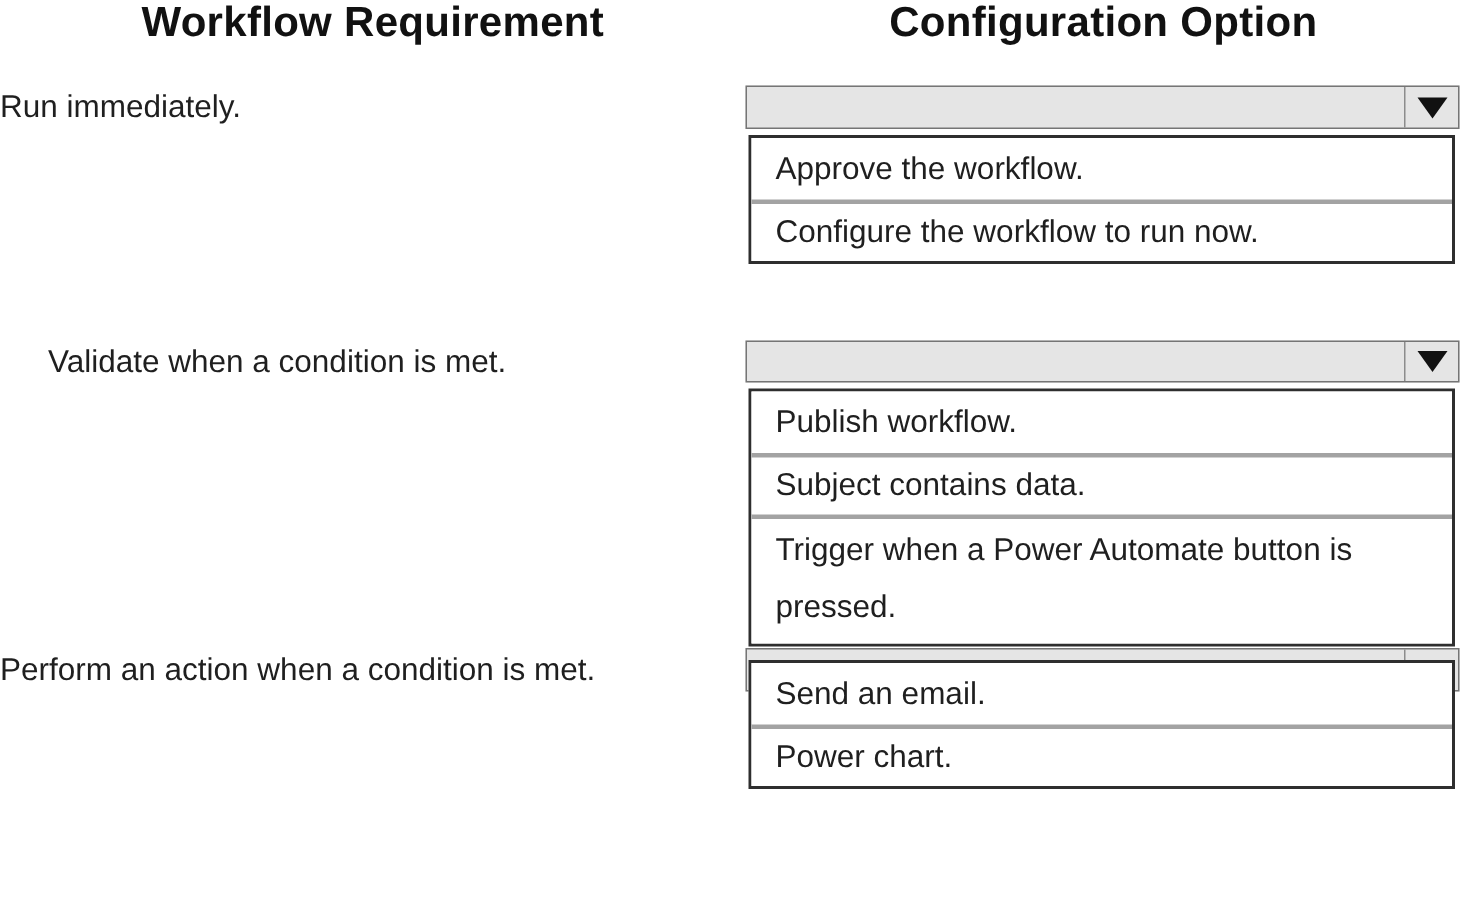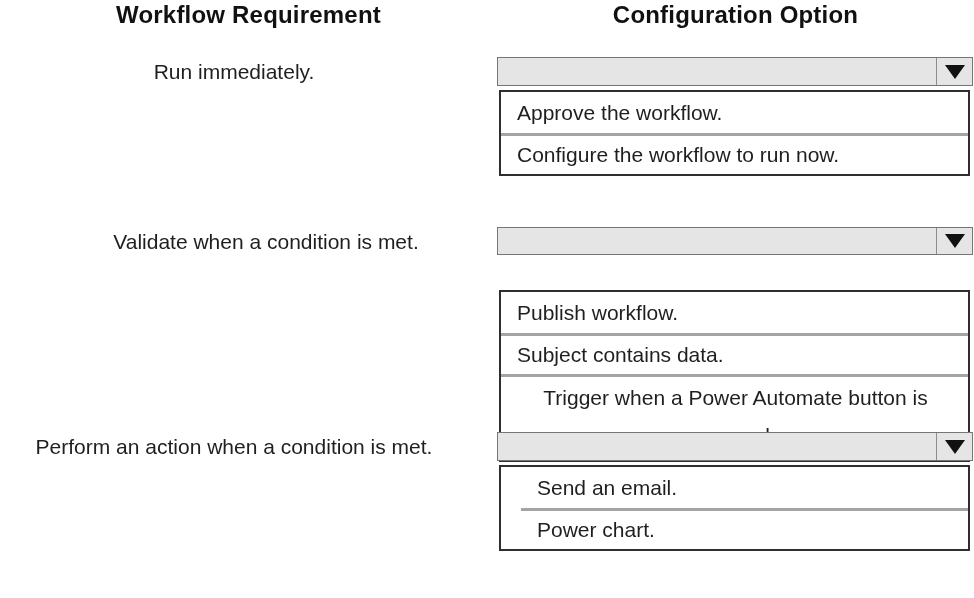--- a/index.html
+++ b/index.html
@@ -13,36 +13,36 @@
     background: #ffffff;
     overflow: hidden;
     color: #1f1f1f;
   }
 
   
   .col-header {
     position: absolute;
     top: 2px;
     height: 26px;
-    font-size: 24px;
+    font-size: 28px;
     font-weight: bold;
     color: #111111;
     text-align: center;
     line-height: 26px;
     letter-spacing: 0.2px;
   }
   .col-header.left  { left: 0;     width: 497px; }
   .col-header.right { left: 497px; width: 477px; }
 
   
   .req-label {
     position: absolute;
     left: 0;
     width: 468px;
-    text-align: center;
+    text-align: left;
     font-size: 21px;
     color: #1f1f1f;
     line-height: 29px;
     white-space: nowrap;
   }
 
   
   .dropdown {
     position: absolute;
     left: 497px;
@@ -84,43 +84,42 @@
     border: 2px solid #2e2e2e;
   }
   .option-item {
     min-height: 41px;
     display: flex;
     align-items: center;
     padding: 0 6px 0 16px;
     font-size: 21px;
     color: #1f1f1f;
     background: #ffffff;
-    text-align: center;
   }
   .option-item + .option-item { border-top: 3px solid #a3a3a3; }
   .option-item.wrap {
     display: block;
     line-height: 38px;
     padding-top: 2px;
     padding-bottom: 5px;
     padding-right: 14px;
   }
 
   
   #g0-label    { top: 57px;  }
   #g0-dropdown { top: 57px;  }
   #g0-list     { top: 90px;  }
 
   #g1-label    { top: 227px; margin-left: 32px; }
   #g1-dropdown { top: 227px; height: 28px; }
-  #g1-list     { top: 259px; margin-top: 31px; }
+  #g1-list     { top: 259px; }
 
   #g2-label    { top: 432px; }
   #g2-dropdown { top: 432px; }
-  #g2-list     { top: 465px; padding-left: 20px; }
+  #g2-list     { top: 440px; }
 </style>
 </head>
 <body>
 
 <div class="canvas">
 
   <div class="col-header left">Workflow Requirement</div>
   <div class="col-header right">Configuration Option</div>
 
   <div class="req-label" id="g0-label">Run immediately.</div>

